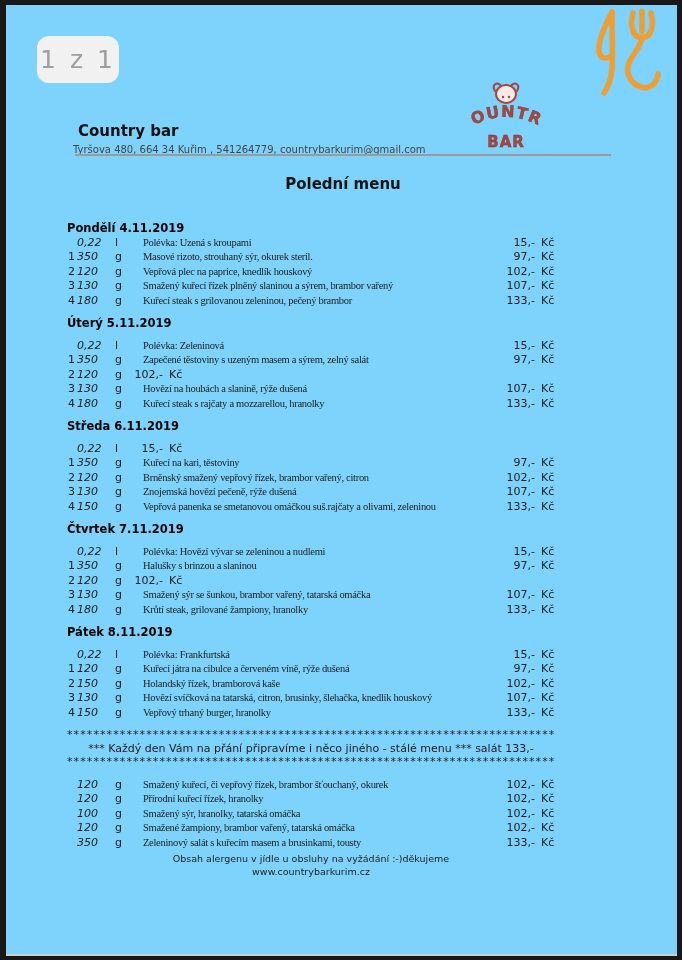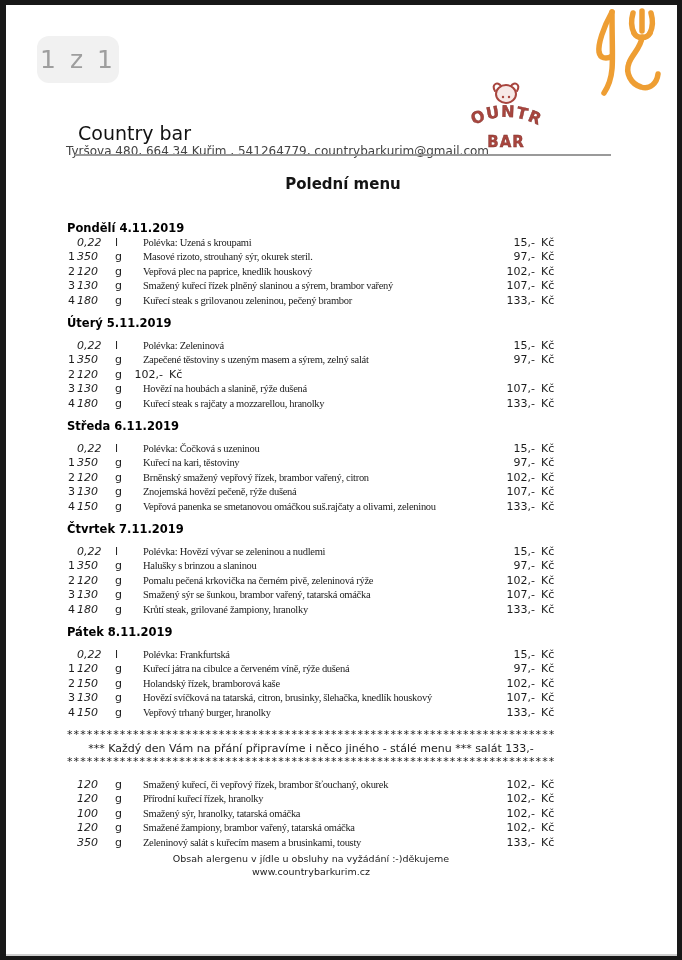--- a/index.html
+++ b/index.html
@@ -4,37 +4,37 @@
 <style>
   html,body{margin:0;padding:0;}
   body{
     width:682px;height:960px;position:relative;
     background:#181818;
     font-family:"DejaVu Sans","Liberation Sans",sans-serif;
     -webkit-font-smoothing:antialiased;
   }
   .page{
     position:absolute;left:6px;top:5px;right:5px;bottom:4px;
-    background:#ffffff;overflow:hidden;
+    background:#7dd3fc;overflow:hidden;
     box-shadow:inset 0 -2px 0 #cfcfcf;
   }
   .page-badge{
     position:absolute;left:31px;top:31px;width:82px;height:47px;
     background:#f1f1f1;border-radius:12px;
     color:#9e9e9e;font-size:25px;letter-spacing:3px;
     display:flex;align-items:center;justify-content:center;
   }
   .utensils{position:absolute;right:10px;top:2px;}
   .restaurant-name{
     position:absolute;left:72px;top:117px;
-    font-size:19px;font-weight:normal;color:#111;letter-spacing:0px;
+    font-size:15px;font-weight:bold;color:#111;letter-spacing:0px;
   }
   .address-line{
-    position:absolute;left:60px;top:139px;
-    font-size:12px;color:#444;white-space:nowrap;
+    position:absolute;left:67px;top:139px;
+    font-size:10px;color:#444;white-space:nowrap;
   }
   .cb-logo{position:absolute;left:456px;top:76px;}
   .rule{
     position:absolute;left:69px;right:66px;top:149px;height:2px;
     background:#9a9a9a;
   }
   .menu-title{
     position:absolute;left:69px;right:66px;top:170px;
     text-align:center;font-size:15px;font-weight:bold;color:#141414;
   }
@@ -197,21 +197,20 @@
             </div>
           </div>
         </div>
         <div class="day-block gapped">
           <div class="day-heading">Středa 6.11.2019</div>
           <div class="day-rows">
             <div class="row">
               <span class="c-num"></span>
               <span class="c-qty">0,22</span>
               <span class="c-unit">l</span>
-              <span class="c-desc">Polévka: Čočková s uzeninou</span>
               <span class="c-price">15,-</span>
               <span class="c-cur">Kč</span>
             </div>
             <div class="row">
               <span class="c-num">1</span>
               <span class="c-qty">350</span>
               <span class="c-unit">g</span>
               <span class="c-desc">Kuřecí na kari, těstoviny</span>
               <span class="c-price">97,-</span>
               <span class="c-cur">Kč</span>
@@ -258,21 +257,20 @@
               <span class="c-qty">350</span>
               <span class="c-unit">g</span>
               <span class="c-desc">Halušky s brinzou a slaninou</span>
               <span class="c-price">97,-</span>
               <span class="c-cur">Kč</span>
             </div>
             <div class="row">
               <span class="c-num">2</span>
               <span class="c-qty">120</span>
               <span class="c-unit">g</span>
-              <span class="c-desc">Pomalu pečená krkovička na černém pivě, zeleninová rýže</span>
               <span class="c-price">102,-</span>
               <span class="c-cur">Kč</span>
             </div>
             <div class="row">
               <span class="c-num">3</span>
               <span class="c-qty">130</span>
               <span class="c-unit">g</span>
               <span class="c-desc">Smažený sýr se šunkou, brambor vařený, tatarská omáčka</span>
               <span class="c-price">107,-</span>
               <span class="c-cur">Kč</span>

